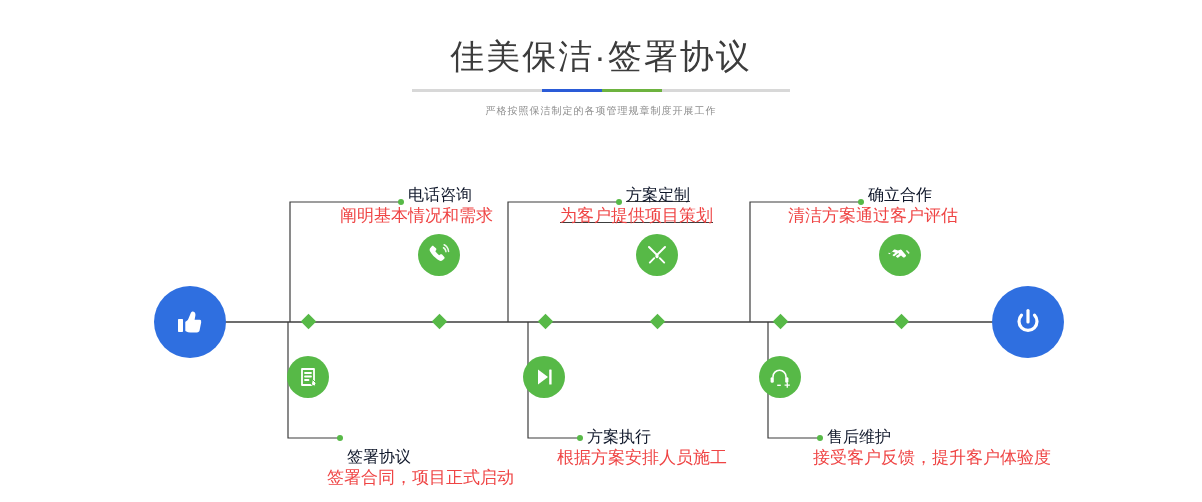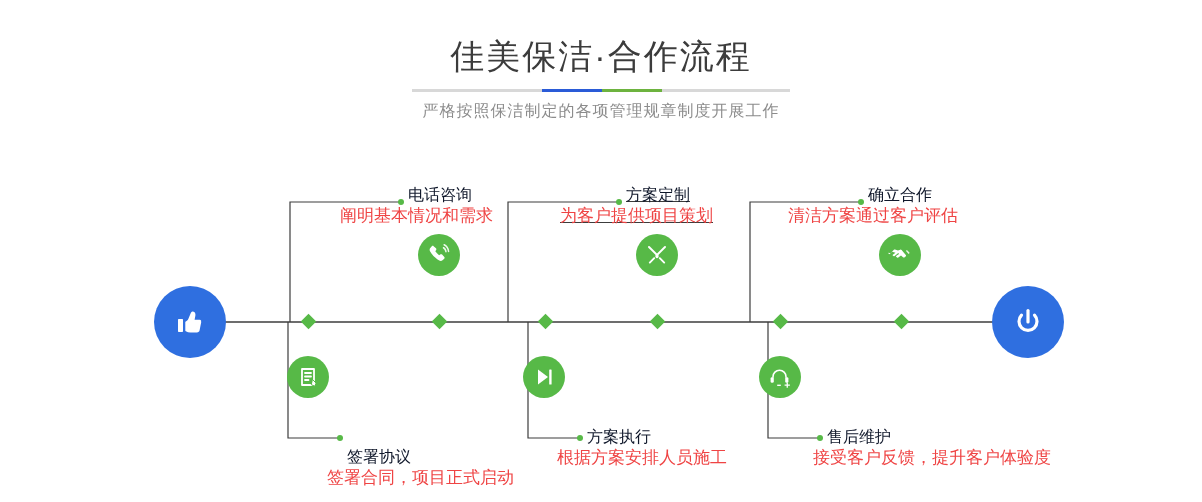--- a/index.html
+++ b/index.html
@@ -43,21 +43,21 @@
   #rule .seg {
     position: absolute;
     top: 0;
     height: 3px;
   }
   #rule .seg.grey-l { left: 0; width: 130px; background: #d8d8d8; }
   #rule .seg.blue   { left: 130px; width: 60px; background: #2a5bd7; }
   #rule .seg.green  { left: 190px; width: 60px; background: #6db33f; }
   #rule .seg.grey-r { left: 250px; width: 128px; background: #d8d8d8; }
   #subtitle {
-    font-size: 16px;
+    font-size: 10px;
     line-height: 22px;
     color: #8c8c8c;
     margin: 8px 0 0 0;
     letter-spacing: 1px;
   }
 
   
   #diagram {
     position: absolute;
     left: 0;
@@ -118,21 +118,21 @@
   }
   .up .step-title, .up .step-desc { text-align: left; }
   .down .step-title, .down .step-desc { text-align: left; }
 </style>
 </head>
 <body>
 
 <div id="page">
 
   <div id="header">
-    <h1 id="title">佳美保洁·合作流程</h1>
+    <h1 id="title">佳美保洁·签署协议</h1>
     <div id="rule">
       <span class="seg grey-l"></span>
       <span class="seg blue"></span>
       <span class="seg green"></span>
       <span class="seg grey-r"></span>
     </div>
     <p id="subtitle">严格按照保洁制定的各项管理规章制度开展工作</p>
   </div>
 
   <div id="diagram">

